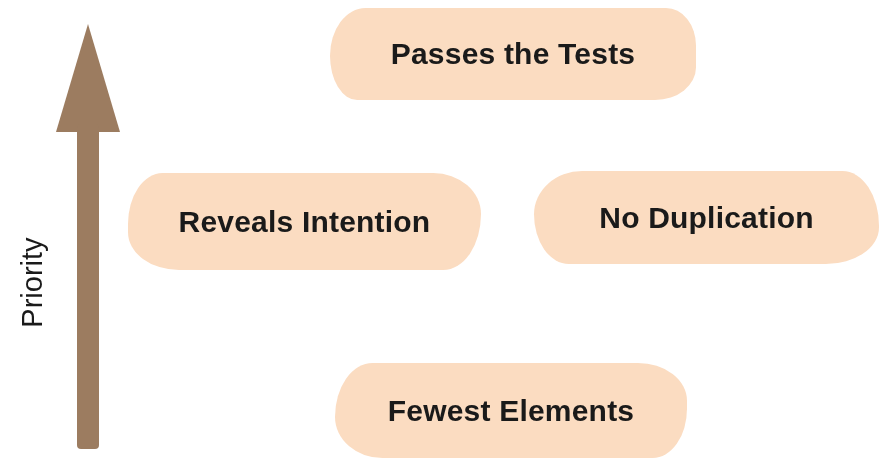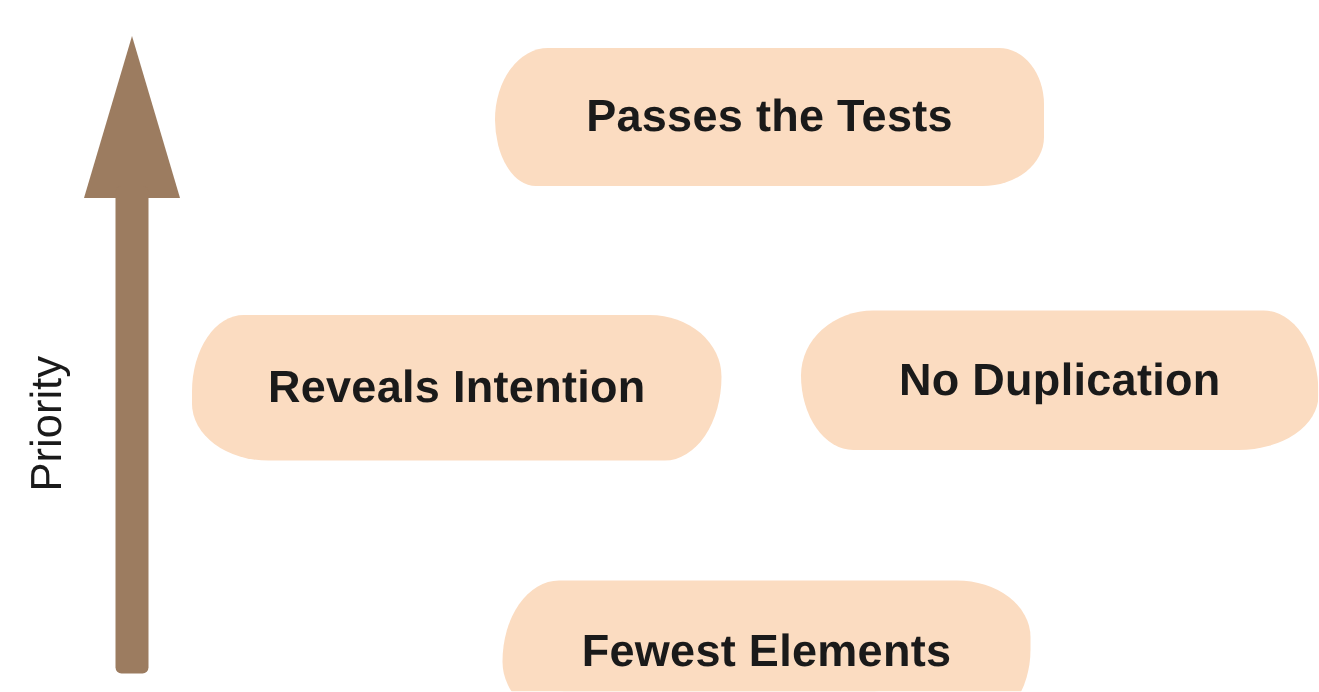--- a/index.html
+++ b/index.html
@@ -26,32 +26,31 @@
     position: absolute;
     display: flex;
     align-items: center;
     justify-content: center;
     background: var(--badge-bg);
     color: var(--text);
     font-weight: bold;
     font-size: 30px;
     letter-spacing: 0.2px;
     text-align: center;
-    margin-top: 24px;
   }
   .badge-1 {
     left: 330px; top: 8px; width: 366px; height: 92px;
     border-radius: 52px 44px 60px 40px / 70px 55px 48px 65px;
   }
   .badge-2 {
-    left: 128px; top: 186px; width: 353px; height: 97px;
+    left: 128px; top: 173px; width: 353px; height: 97px;
     border-radius: 42px 58px 46px 62px / 62px 50px 68px 46px;
   }
   .badge-3 {
-    left: 534px; top: 183px; width: 345px; height: 93px;
+    left: 534px; top: 171px; width: 345px; height: 93px;
     border-radius: 58px 44px 64px 42px / 52px 66px 44px 60px;
   }
   .badge-4 {
     left: 335px; top: 363px; width: 352px; height: 95px;
     border-radius: 46px 60px 42px 58px / 66px 46px 60px 50px;
     text-align: right;
   }
   
   .badge::before, .badge::after {
     content: "";

